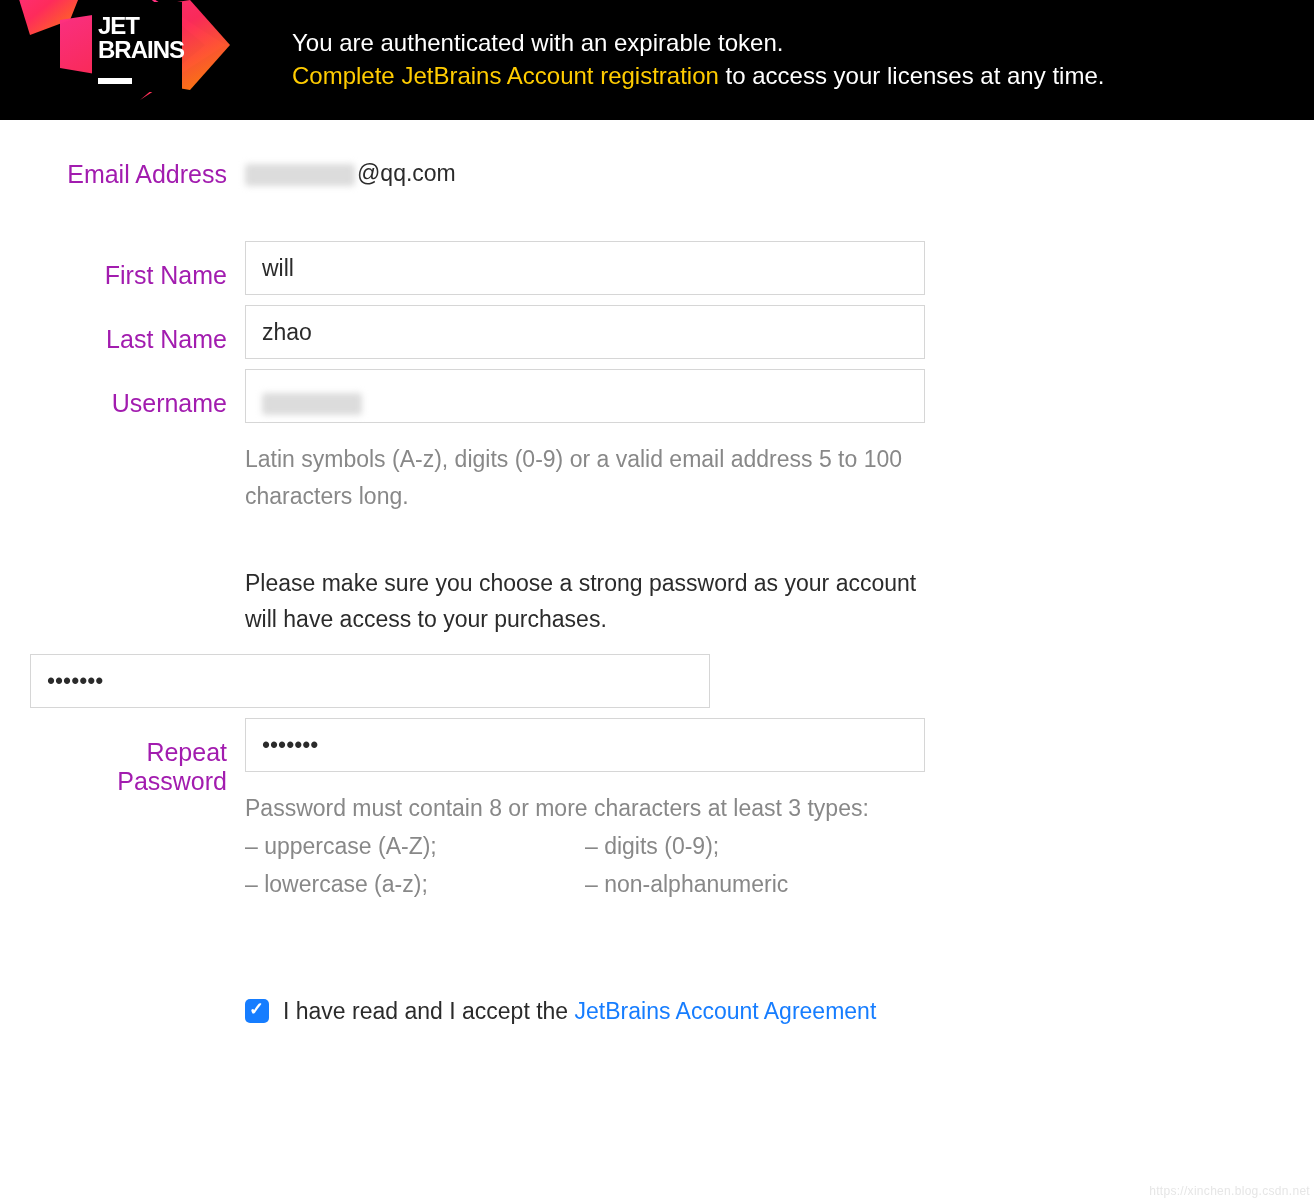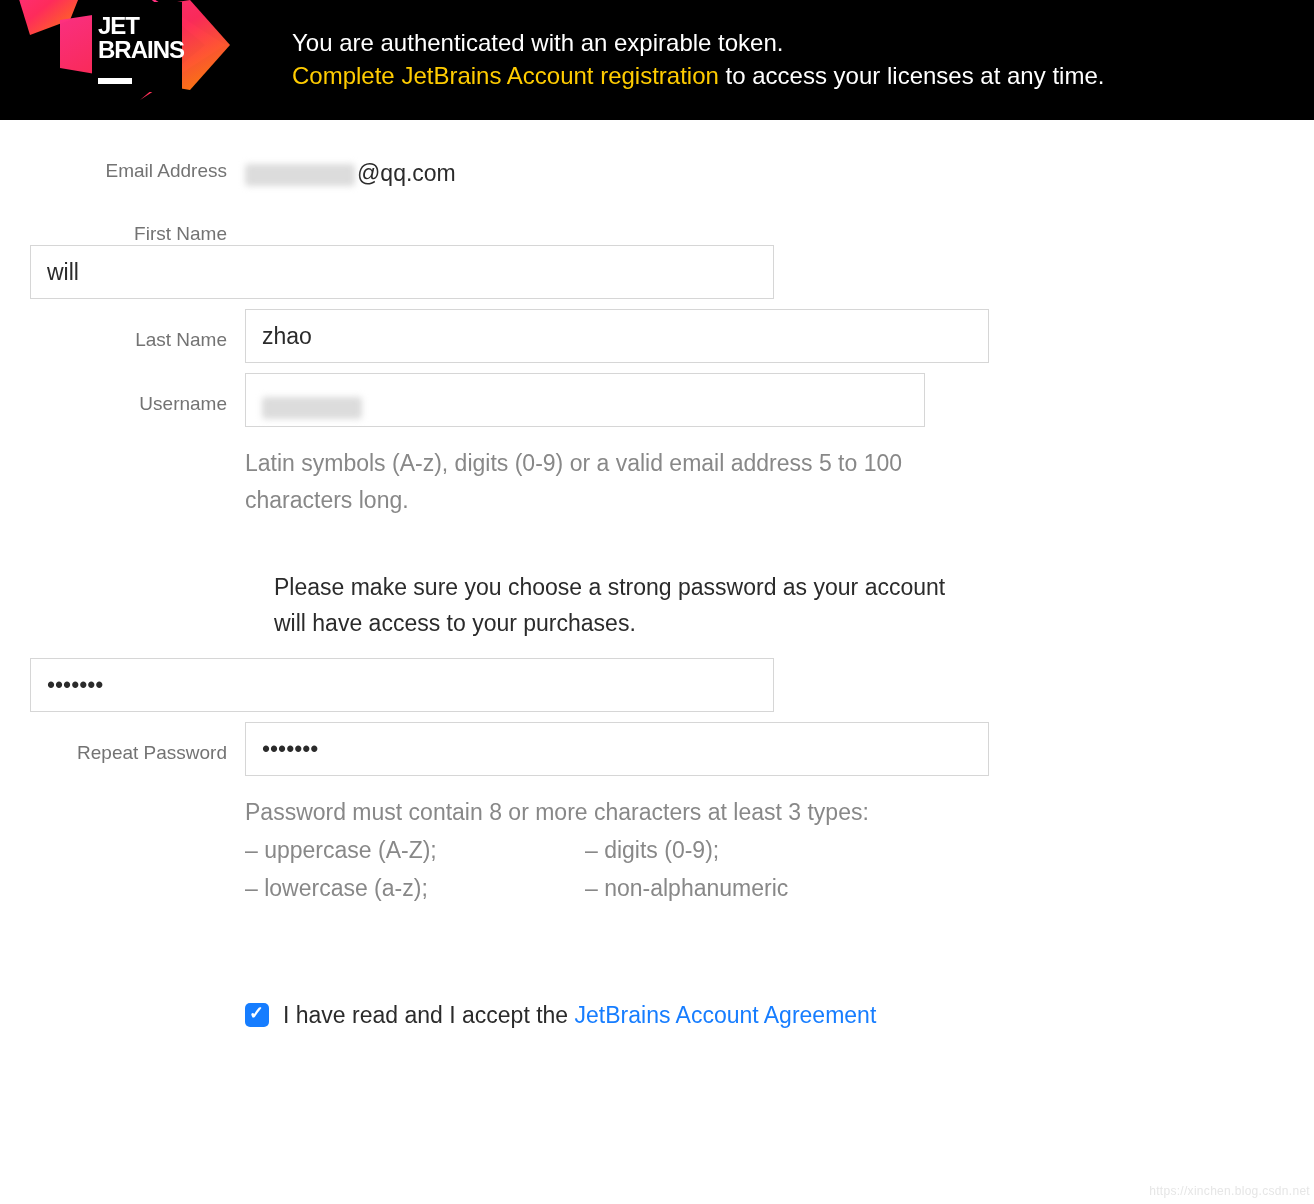--- a/index.html
+++ b/index.html
@@ -44,27 +44,27 @@
       display: flex;
       align-items: flex-start;
       margin-top: 10px;
     }
     .label {
       width: 215px;
       flex: none;
       text-align: right;
       padding-right: 18px;
       padding-top: 20px;
-      color: #737373;
-      font-size: 19px;
+      color: #a21caf;
+      font-size: 25px;
     }
     .label.nopad { padding-top: 0; }
     .fieldwrap { flex: 1; }
     .field {
-      width: 744px;
+      width: 680px;
       height: 54px;
       border: 1px solid #d6d6d6;
       padding: 0 16px;
       font-size: 23px;
       font-family: inherit;
       color: #2b2b2b;
       background: #fff;
     }
     .plain-val {
       padding-top: 0;
@@ -77,21 +77,20 @@
       margin-top: 18px;
       width: 680px;
     }
     .msg {
       color: #2b2b2b;
       font-size: 23px;
       line-height: 1.6;
       width: 680px;
       margin-top: 50px;
       margin-bottom: 16px;
-      margin-left: 29px;
     }
     .rules {
       color: #888;
       font-size: 23px;
       line-height: 1.65;
       width: 680px;
       margin-top: 18px;
     }
     .rules-cols {
       display: flex;
@@ -186,21 +185,21 @@
 
 <div class="form">
 
   <div class="row">
     <div class="label nopad">Email Address</div>
     <div class="fieldwrap plain-val">
       <span class="blur1"></span><span>@qq.com</span>
     </div>
   </div>
 
-  <div class="row" style="margin-top:16px;flex-direction:column;">
+  <div class="row" style="margin-top:52px;">
     <div class="label">First Name</div>
     <div class="fieldwrap">
       <input class="field" type="text" value="will" style="">
     </div>
   </div>
 
   <div class="row">
     <div class="label">Last Name</div>
     <div class="fieldwrap">
       <input class="field" type="text" value="zhao" style="">

